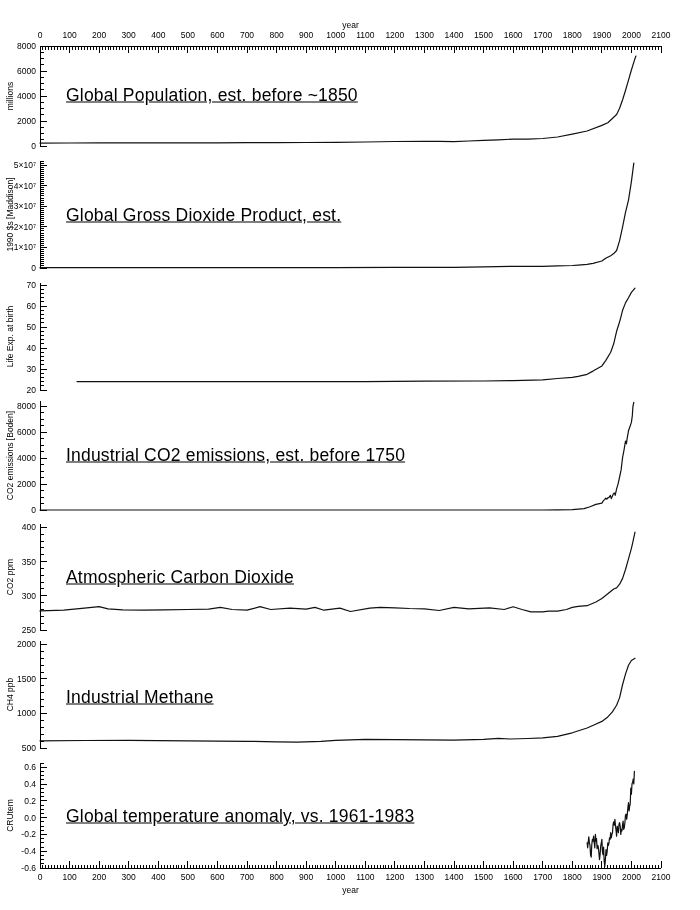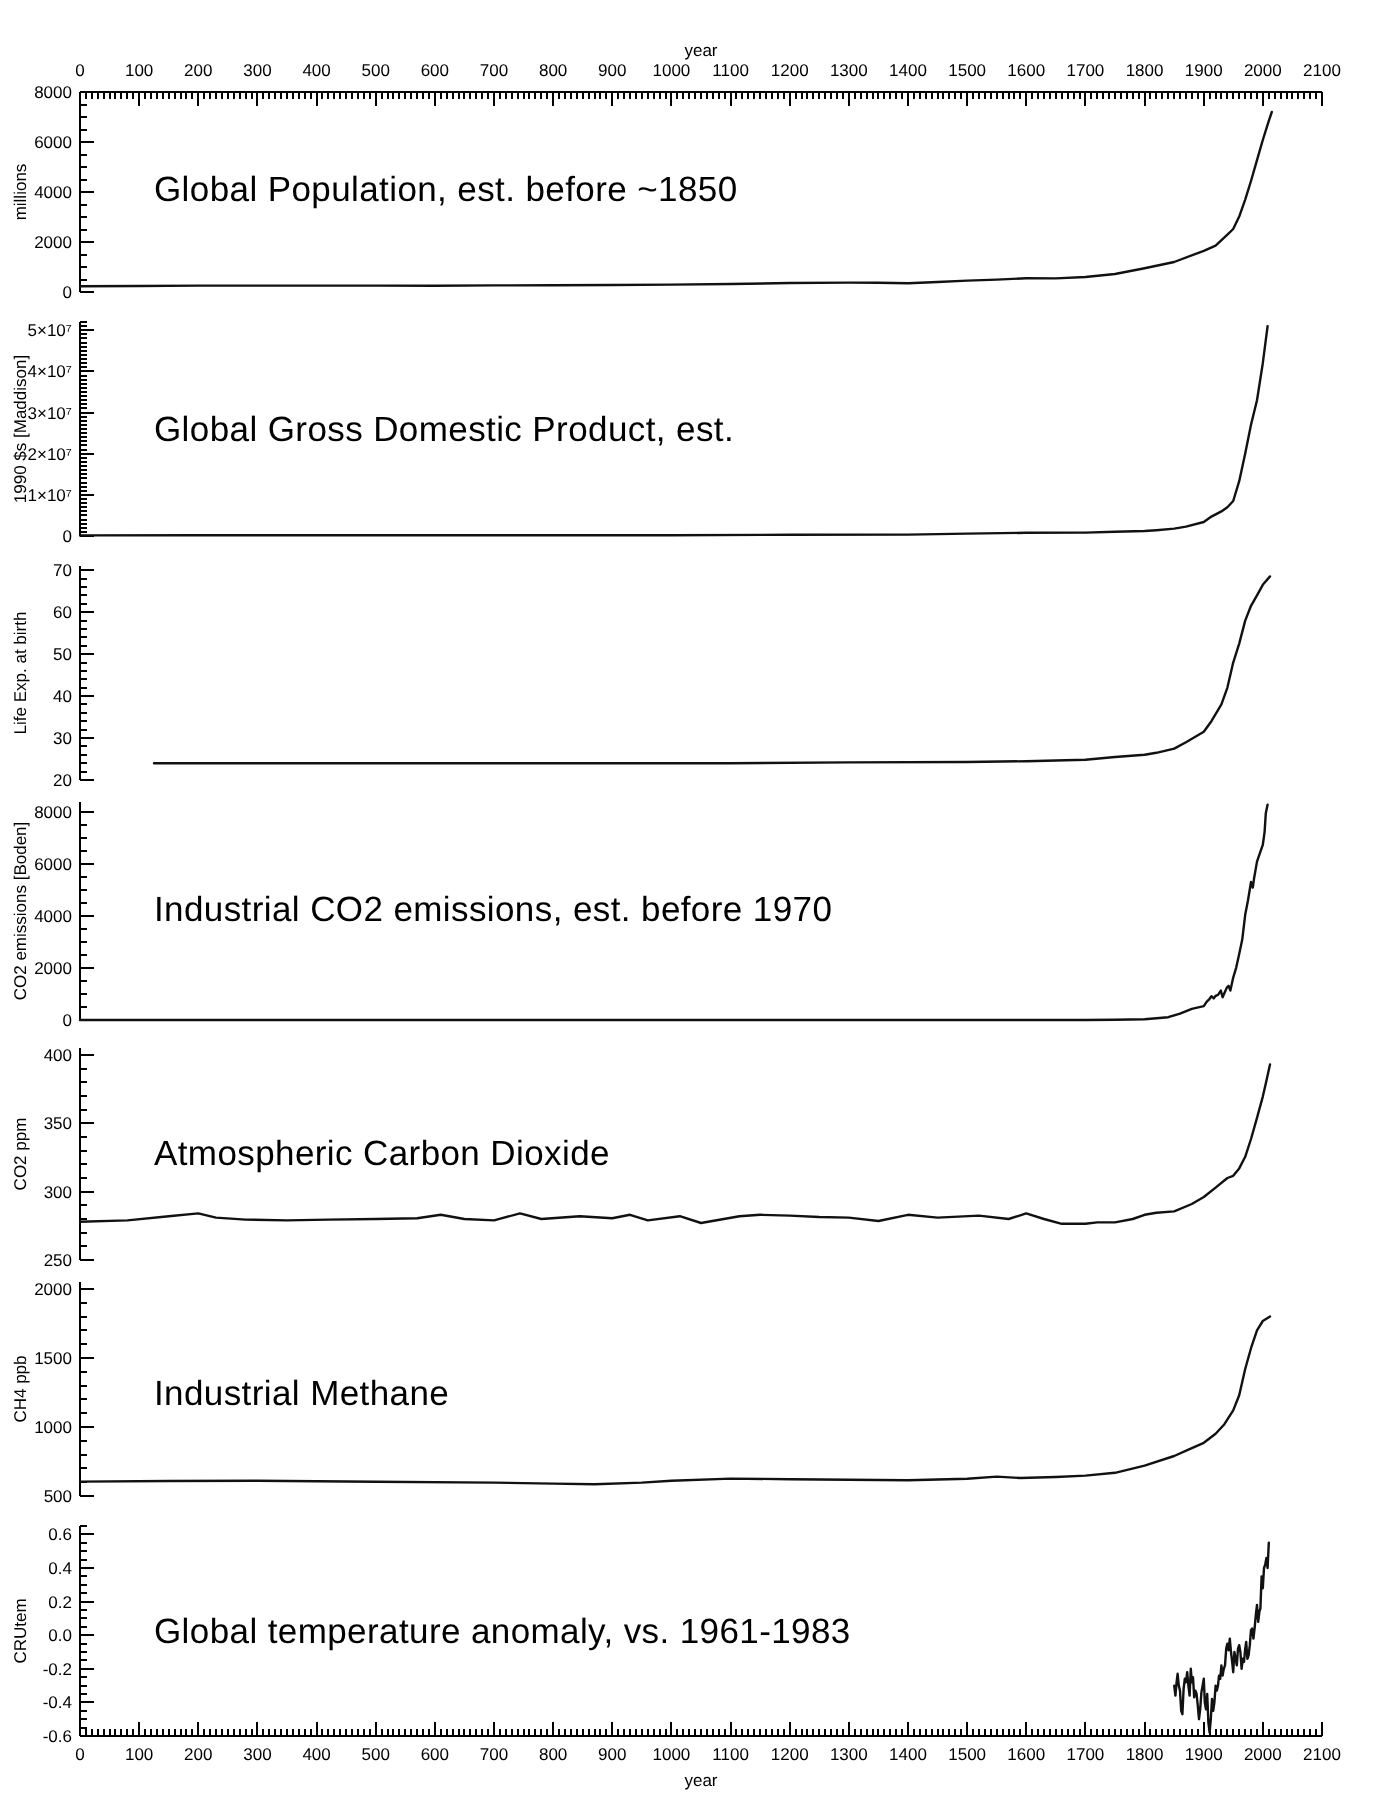--- a/index.html
+++ b/index.html
@@ -1,19 +1,19 @@
 <!DOCTYPE html>
 <html><head>
 <meta charset="utf-8">
 <style>
   html,body{margin:0;padding:0;background:#ffffff;}
   .fig{position:relative;width:700px;height:910px;background:#ffffff;overflow:hidden;
        font-family:"Liberation Sans",sans-serif;}
-  .panel-title{position:absolute;left:77px;transform:translateY(-50%);
-       font-size:17.5px;color:#000;white-space:nowrap;letter-spacing:0.2px;}
+  .panel-title{position:absolute;left:66px;transform:translateY(-50%);
+       font-size:17.5px;color:#000;white-space:nowrap;letter-spacing:0.2px;text-decoration:underline;}
   svg{position:absolute;left:0;top:0;}
   svg text{font-family:"Liberation Sans",sans-serif;fill:#000;}
 </style>
 </head>
 <body>
 
 <div class="fig">
   <svg id="canvas" width="700" height="910" viewBox="0 0 700 910">
       <g stroke="#000000" stroke-width="1" shape-rendering="crispEdges">
         <line x1="40" y1="46" x2="661" y2="46"></line>
@@ -745,18 +745,18 @@
         <text x="36" y="837.4">-0.2</text>
         <text x="36" y="820.6">0.0</text>
         <text x="36" y="803.8">0.2</text>
         <text x="36" y="787">0.4</text>
         <text x="36" y="770.2">0.6</text>
       </g>
       <text transform="translate(13 815.5) rotate(-90)" font-size="8.5" text-anchor="middle">CRUtem</text>
       <polyline points="587.1,842.8 587.7,847.8 588.3,841.1 588.8,836.9 589.4,842.8 590.0,845.3 590.6,855.4 591.2,857.1 591.8,844.5 592.4,839.4 593.0,841.1 593.6,836.1 594.2,842.8 594.8,847.8 595.4,834.4 595.9,841.1 596.5,838.6 597.1,848.7 597.7,845.3 598.3,847.0 598.9,852.9 599.5,859.6 600.1,854.6 600.7,846.2 601.3,842.8 601.9,839.4 602.4,851.2 603.0,854.6 603.6,847.0 604.2,861.3 604.8,866.3 605.4,859.6 606.0,849.5 606.6,855.4 607.2,851.2 607.8,842.8 608.4,845.3 609.0,842.8 609.5,837.8 610.1,839.4 610.7,832.7 611.3,837.8 611.9,834.4 612.5,832.7 613.1,824.3 613.7,821.8 614.3,825.2 614.9,819.3 615.5,826.0 616.1,831.0 616.6,836.1 617.2,826.0 617.8,829.4 618.4,832.7 619.0,824.3 619.6,822.6 620.2,826.0 620.8,834.4 621.4,829.4 622.0,831.0 622.6,824.3 623.1,821.0 623.7,829.4 624.3,827.7 624.9,822.6 625.5,815.1 626.1,814.2 626.7,819.3 627.3,814.2 627.9,807.5 628.5,802.5 629.1,810.9 629.7,805.8 630.2,804.2 630.8,788.2 631.4,794.1 632.0,784.0 632.6,782.3 633.2,779.0 633.8,784.0 634.4,771.4" fill="none" stroke="#111111" stroke-width="1.2" stroke-linejoin="round" stroke-linecap="round"></polyline>
     </svg>
   <div class="panel-title" style="top:95px">Global Population, est. before ~1850</div>
-  <div class="panel-title" style="top:215px">Global Gross Domestic Product, est.</div>
-  <div class="panel-title" style="top:455px">Industrial CO2 emissions, est. before 1970</div>
+  <div class="panel-title" style="top:215px">Global Gross Dioxide Product, est.</div>
+  <div class="panel-title" style="top:455px">Industrial CO2 emissions, est. before 1750</div>
   <div class="panel-title" style="top:577px">Atmospheric Carbon Dioxide</div>
   <div class="panel-title" style="top:697px">Industrial Methane</div>
   <div class="panel-title" style="top:816px">Global temperature anomaly, vs. 1961-1983</div>
 </div>
 
 </body></html>

